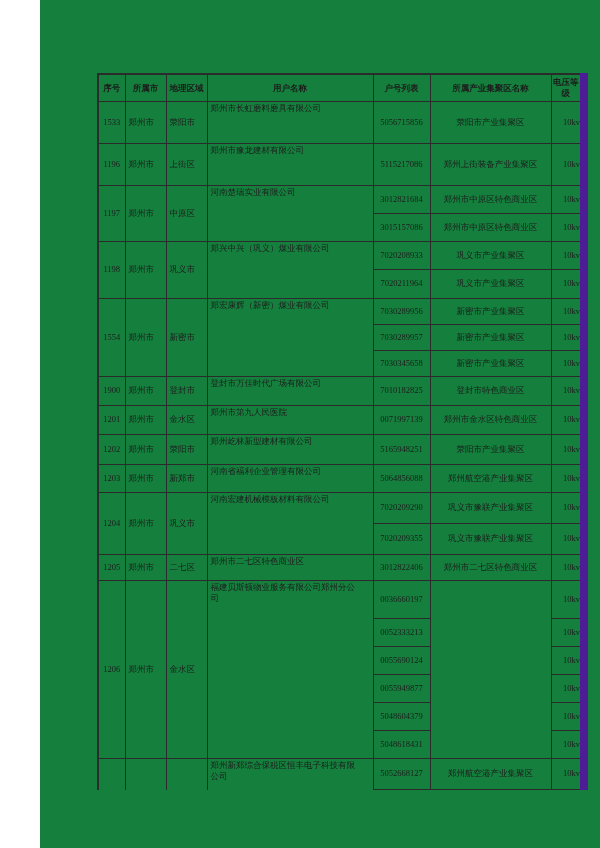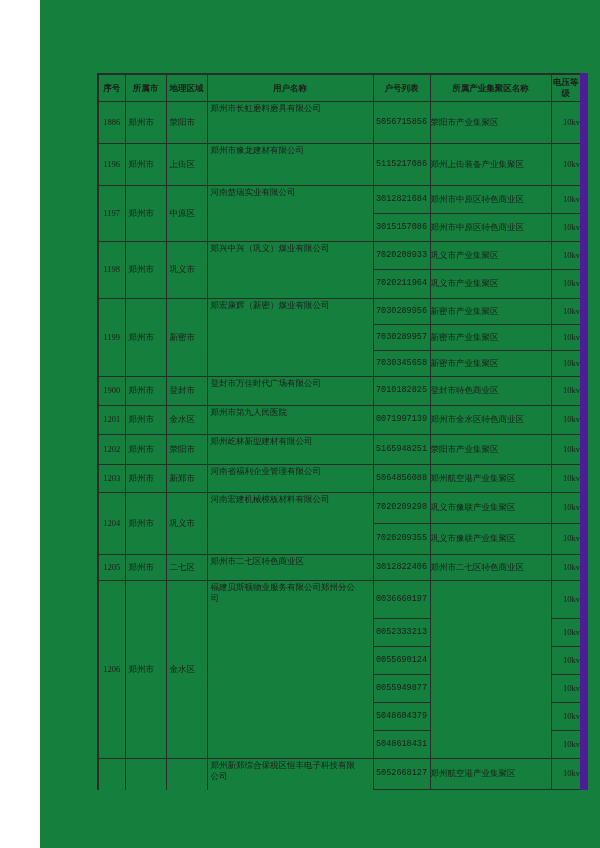--- a/index.html
+++ b/index.html
@@ -27,22 +27,22 @@
     text-align:center;
     height:24px;
     border-top:2px solid #2b2b2b;
     line-height:1.25;
     padding:1px;
   }
   td.c0 { text-align:center; }
   td.c1, td.c2 { text-align:left; padding-left:3px; }
   td.c3 { vertical-align:top; text-align:left; padding:1px 3px; }
   td.c3 .nm { max-width:152px; }
-  td.c4 { text-align:center;font-family:Liberation Mono, monospace; }
-  td.c5 { text-align:left; }
+  td.c4 { text-align:center; }
+  td.c5 { text-align:center; }
   td.c6 { text-align:right; padding-left:2px; }
   .ol { border-left:2px solid #2b2b2b; }
   .or { border-right:8px solid #4c1d95; }
   .no-bottom { border-bottom:none; }
 </style>
 </head>
 <body>
 
 <div class="page">
   <table class="usertable">
@@ -61,21 +61,21 @@
           <th class="c1">所属市</th>
           <th class="c2">地理区域</th>
           <th class="c3">用户名称</th>
           <th class="c4">户号列表</th>
           <th class="c5">所属产业集聚区名称</th>
           <th class="c6 or">电压等级</th>
         </tr>
     </thead>
     <tbody id="table-body">
         <tr style="height: 42px;">
-          <td class="c0 ol" rowspan="1">1886</td>
+          <td class="c0 ol" rowspan="1">1533</td>
           <td class="c1" rowspan="1">郑州市</td>
           <td class="c2" rowspan="1">荥阳市</td>
           <td class="c3" rowspan="1">
             <div class="nm">郑州市长虹磨料磨具有限公司</div>
           </td>
           <td class="c4">5056715856</td>
           <td class="c5">荥阳市产业集聚区</td>
           <td class="c6 or">10kv</td>
         </tr>
         <tr style="height: 42px;">
@@ -115,21 +115,21 @@
           <td class="c4">7020208933</td>
           <td class="c5">巩义市产业集聚区</td>
           <td class="c6 or">10kv</td>
         </tr>
         <tr style="height: 29px;">
           <td class="c4">7020211964</td>
           <td class="c5">巩义市产业集聚区</td>
           <td class="c6 or">10kv</td>
         </tr>
         <tr style="height: 26px;">
-          <td class="c0 ol" rowspan="3">1199</td>
+          <td class="c0 ol" rowspan="3">1554</td>
           <td class="c1" rowspan="3">郑州市</td>
           <td class="c2" rowspan="3">新密市</td>
           <td class="c3" rowspan="3">
             <div class="nm">郑宏康辉（新密）煤业有限公司</div>
           </td>
           <td class="c4">7030289956</td>
           <td class="c5">新密市产业集聚区</td>
           <td class="c6 or">10kv</td>
         </tr>
         <tr style="height: 26px;">

